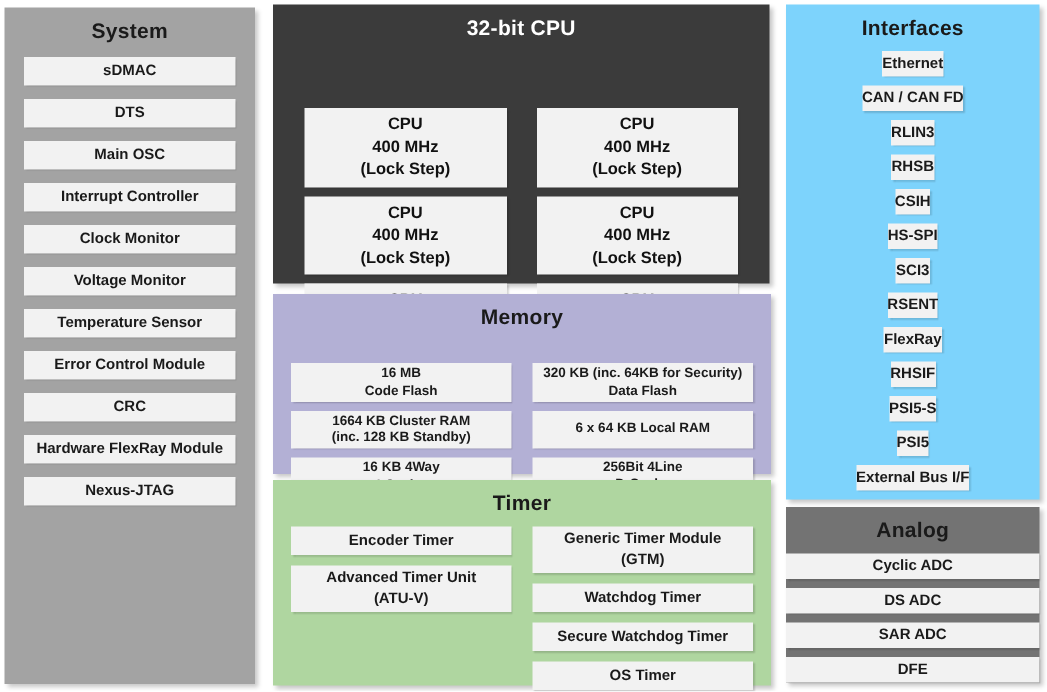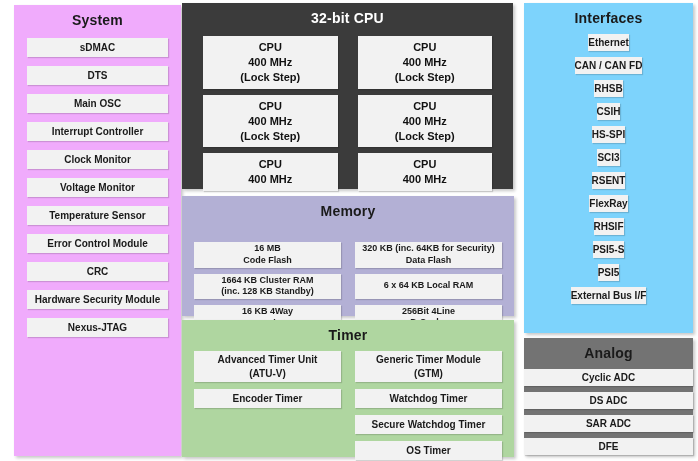--- a/index.html
+++ b/index.html
@@ -13,27 +13,27 @@
     padding:8px 0 7px; line-height:1.1;
   }
   .box {
     background:#F2F2F2; text-align:center; font-weight:bold;
     display:flex; flex-direction:column; align-items:center; justify-content:center;
     white-space:pre-line; line-height:1.35; box-shadow:1px 1px 1px rgba(0,0,0,0.15);
     box-sizing:border-box;
   }
 
   
-  .system { left:14px; top:5px; width:167px; height:451px; background:#f0abfc; }
+  .system { left:3px; top:5px; width:167px; height:451px; background:#a3a3a3; }
   .system .list { display:flex; flex-direction:column; gap:9px; padding:3px 13px 0; }
   .system .box { height:19px; font-size:10px; }
 
   
   .cpu { left:182px; top:3px; width:331px; height:186px; background:#3B3B3B; color:#fff; }
-  .cpu .grid { display:grid; grid-template-columns:1fr 1fr; column-gap:20px; row-gap:6px; padding:3px 21px 0; }
+  .cpu .grid { display:grid; grid-template-columns:1fr 1fr; column-gap:20px; row-gap:6px; padding:3px 21px 0;margin-top:36px; }
   .cpu .box { color:#111; font-size:11px; padding:4px 0; line-height:1.35; }
 
   
   .memory { left:182px; top:196px; width:332px; height:120px; background:#B3B0D5; }
   .memory .cols { display:grid; grid-template-columns:1fr 1fr; column-gap:14px; padding:16px 12px; }
   .memory .col { display:flex; flex-direction:column; gap:6px; }
   .memory .box { min-height:25px; font-size:9px; line-height:1.3; padding:1px 0; }
 
   
   .timer { left:182px; top:320px; width:332px; height:137px; background:#AFD6A0; }
@@ -61,21 +61,21 @@
     <div class="list">
         <div class="box">sDMAC</div>
         <div class="box">DTS</div>
         <div class="box">Main OSC</div>
         <div class="box">Interrupt Controller</div>
         <div class="box">Clock Monitor</div>
         <div class="box">Voltage Monitor</div>
         <div class="box">Temperature Sensor</div>
         <div class="box">Error Control Module</div>
         <div class="box">CRC</div>
-        <div class="box">Hardware Security Module</div>
+        <div class="box">Hardware FlexRay Module</div>
         <div class="box">Nexus-JTAG</div>
       </div>
   </section>
 
   <section class="panel cpu">
     <h2>32-bit CPU</h2>
     <div class="grid">
         <div class="box">CPU
 400 MHz
 (Lock Step)</div>
@@ -113,39 +113,40 @@
           <div class="box">256Bit 4Line
 D-Cache</div>
         </div>
     </div>
   </section>
 
   <section class="panel timer">
     <h2>Timer</h2>
     <div class="cols">
       <div class="col">
+          <div class="box">Encoder Timer</div>
           <div class="box">Advanced Timer Unit
 (ATU-V)</div>
-          <div class="box">Encoder Timer</div>
         </div>
       <div class="col">
           <div class="box">Generic Timer Module
 (GTM)</div>
           <div class="box">Watchdog Timer</div>
           <div class="box">Secure Watchdog Timer</div>
           <div class="box">OS Timer</div>
         </div>
     </div>
   </section>
 
   <section class="panel interfaces">
     <h2>Interfaces</h2>
     <div class="list">
         <div class="box">Ethernet</div>
         <div class="box">CAN / CAN FD</div>
+        <div class="box">RLIN3</div>
         <div class="box">RHSB</div>
         <div class="box">CSIH</div>
         <div class="box">HS-SPI</div>
         <div class="box">SCI3</div>
         <div class="box">RSENT</div>
         <div class="box">FlexRay</div>
         <div class="box">RHSIF</div>
         <div class="box">PSI5-S</div>
         <div class="box">PSI5</div>
         <div class="box">External Bus I/F</div>

